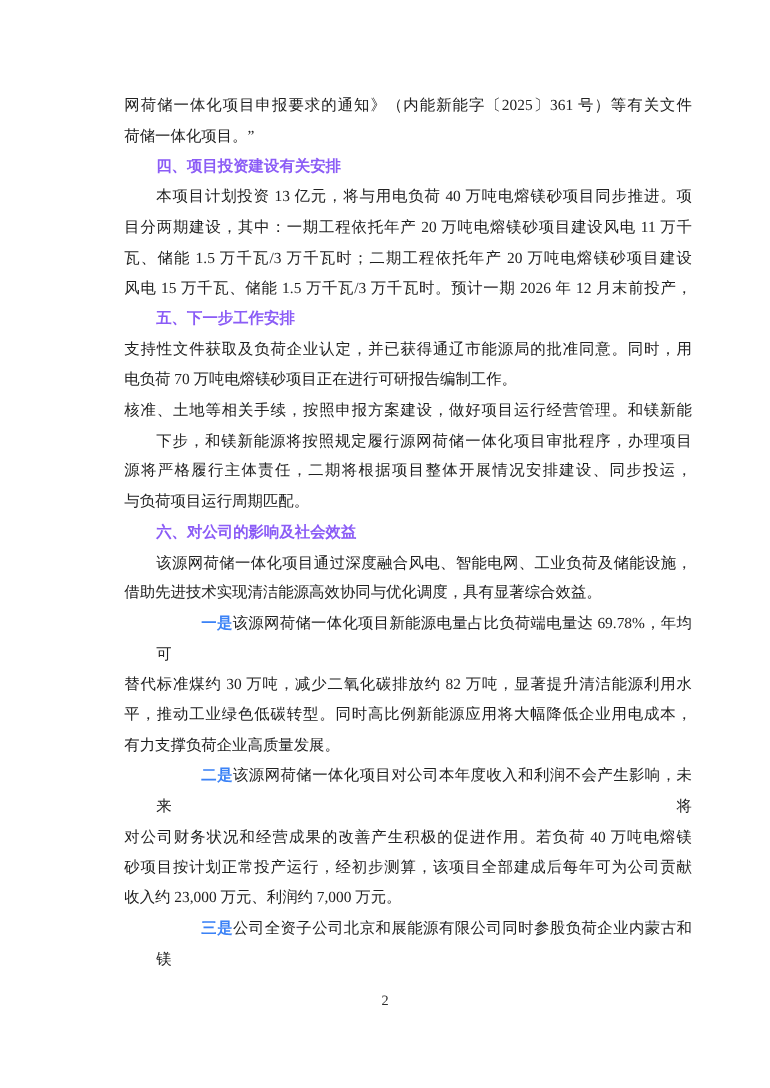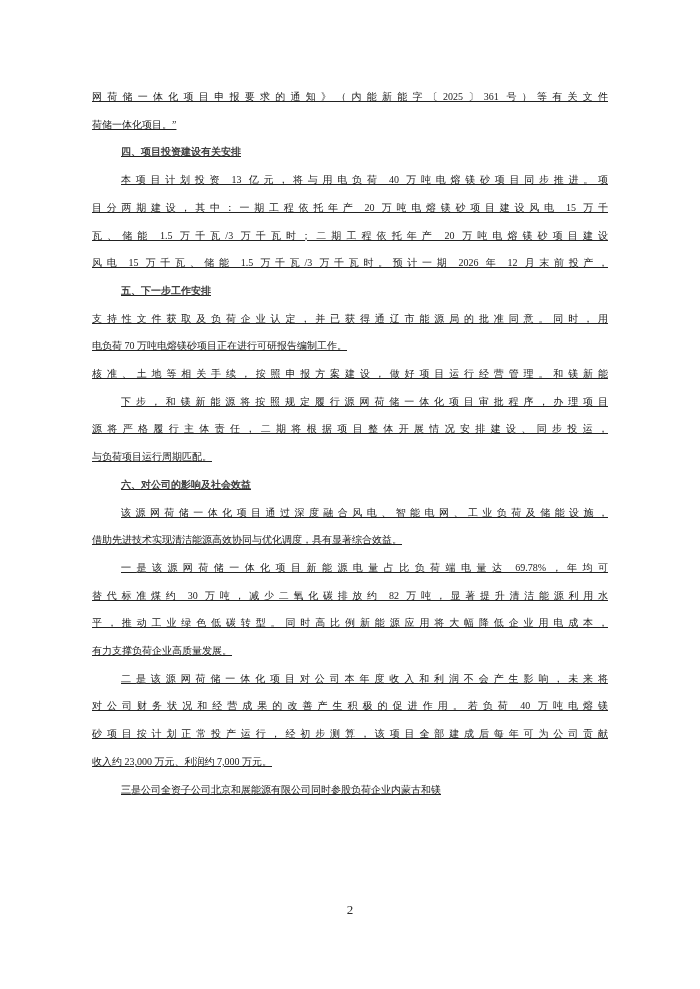--- a/index.html
+++ b/index.html
@@ -12,45 +12,45 @@
     font-family: "Liberation Serif", "DejaVu Serif", serif;
   }
   .page {
     position: absolute;
     left: 0; top: 0;
     width: 700px; height: 989px;
     background: #ffffff;
   }
   .text-column {
     position: absolute;
-    left: 92px;
+    left: 113px;
     top: 83px;
     width: 516px;
-    font-size: 10px;
+    font-size: 14px;
     color: #212121;
-    text-decoration: underline;
   }
   .line {
     line-height: 27.7px;
     text-align: justify;
     white-space: normal;
   }
   .line.just {
     text-align-last: justify;
   }
   .line.indent {
     padding-left: 29px;
   }
   .line.heading {
     font-weight: bold;
-    color: #404040;
+    color: #8b5cf6;
   }
   .line b {
     font-weight: bold;
-    color: #737373;
+    color: #3b82f6;
+    margin-left: 41px;
   }
   .page-number {
     position: absolute;
     left: 0;
     top: 902px;
     width: 700px;
     text-align: center;
     font-size: 13px;
     color: #2b2b2b;
     line-height: 16px;
@@ -58,21 +58,21 @@
 </style>
 </head>
 <body>
 
 <div class="page">
   <div class="text-column">
       <div class="line just">网荷储一体化项目申报要求的通知》（内能新能字〔2025〕361 号）等有关文件</div>
       <div class="line">荷储一体化项目。”</div>
       <div class="line heading indent">四、项目投资建设有关安排</div>
       <div class="line indent just">本项目计划投资 13 亿元，将与用电负荷 40 万吨电熔镁砂项目同步推进。项</div>
-      <div class="line just">目分两期建设，其中：一期工程依托年产 20 万吨电熔镁砂项目建设风电 15 万千</div>
+      <div class="line just">目分两期建设，其中：一期工程依托年产 20 万吨电熔镁砂项目建设风电 11 万千</div>
       <div class="line just">瓦、储能 1.5 万千瓦/3 万千瓦时；二期工程依托年产 20 万吨电熔镁砂项目建设</div>
       <div class="line just">风电 15 万千瓦、储能 1.5 万千瓦/3 万千瓦时。预计一期 2026 年 12 月末前投产，</div>
       <div class="line heading indent">五、下一步工作安排</div>
       <div class="line just">支持性文件获取及负荷企业认定，并已获得通辽市能源局的批准同意。同时，用</div>
       <div class="line">电负荷 70 万吨电熔镁砂项目正在进行可研报告编制工作。</div>
       <div class="line just">核准、土地等相关手续，按照申报方案建设，做好项目运行经营管理。和镁新能</div>
       <div class="line indent just">下步，和镁新能源将按照规定履行源网荷储一体化项目审批程序，办理项目</div>
       <div class="line just">源将严格履行主体责任，二期将根据项目整体开展情况安排建设、同步投运，</div>
       <div class="line">与负荷项目运行周期匹配。</div>
       <div class="line heading indent">六、对公司的影响及社会效益</div>

